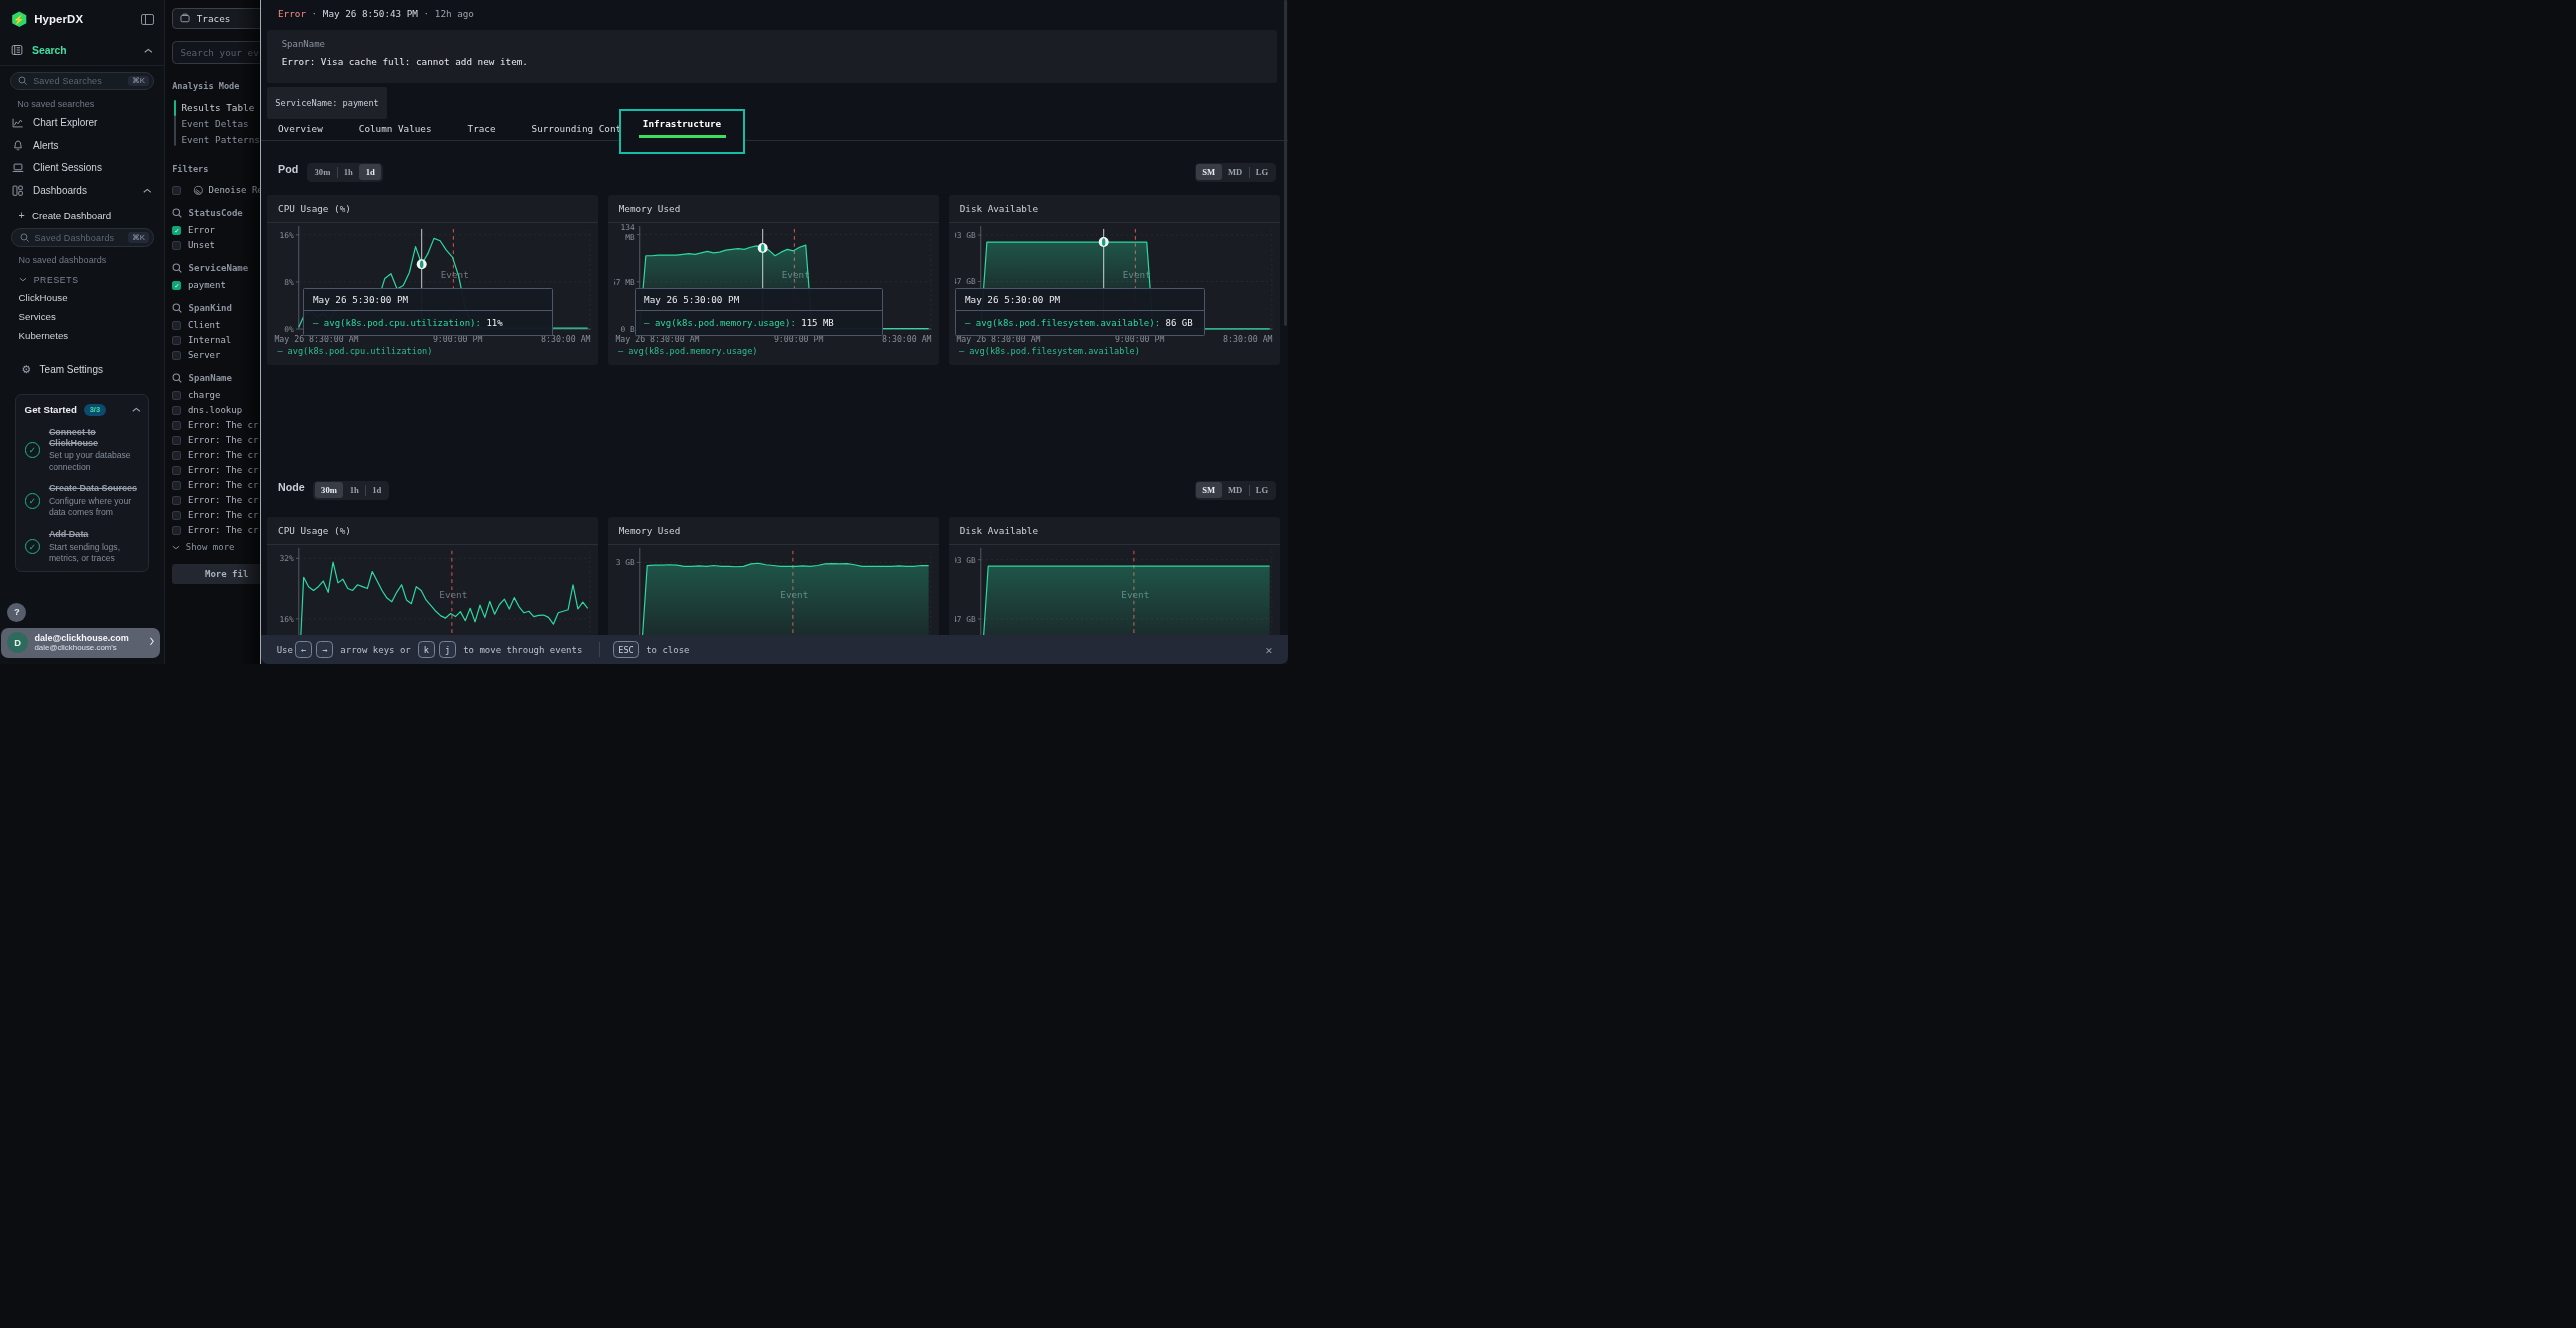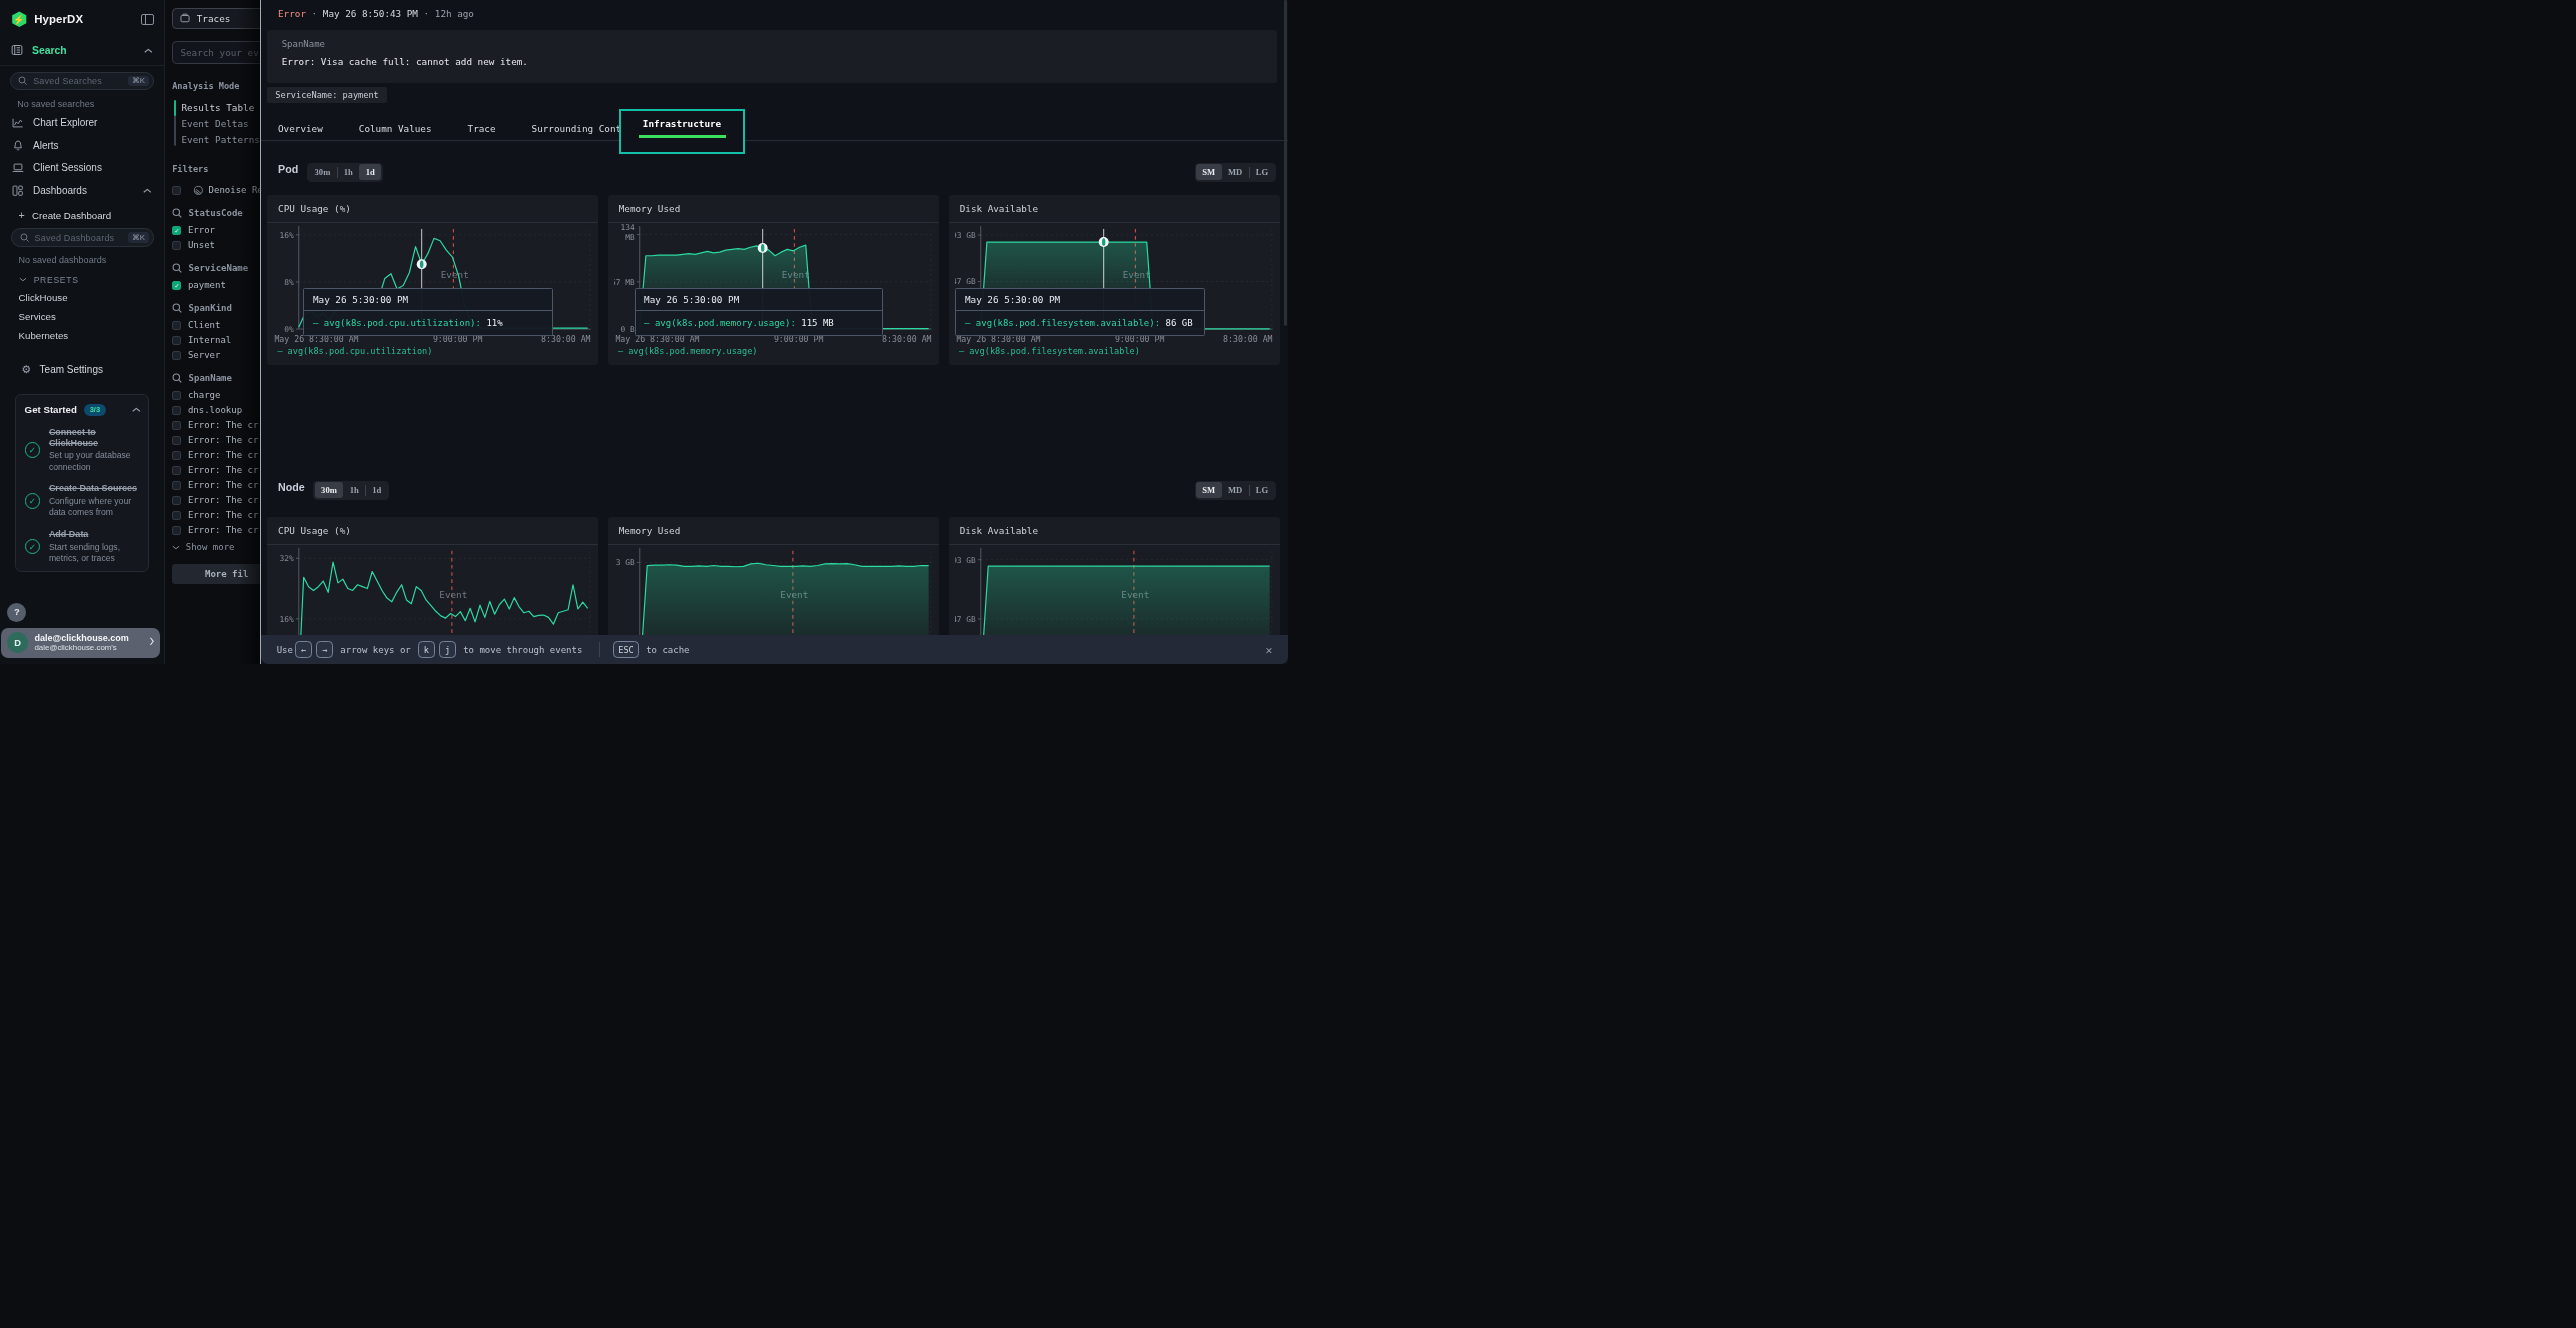--- a/index.html
+++ b/index.html
@@ -75,21 +75,21 @@
   .more-filters { margin-top:12px; width:109px; height:20px; background:#23272f; border-radius:2.9px; color:#a8b0bc; font-weight:bold; font-size:9px; display:flex; align-items:center; justify-content:center; white-space:nowrap; }
 
   
   #overlay { position:absolute; left:260px; top:0; width:1028px; height:664px; background:#101219; border-left:0.7px solid rgba(215,223,235,.75); overflow:hidden; }
   #evt-header { position:absolute; left:17px; top:7.9px; font-size:9.3px; color:#9aa1ab; white-space:nowrap; }
   #evt-header .status { color:#f28b82; }
   #evt-header .ts { color:#d4d9e0; }
   #span-card { position:absolute; left:6.4px; right:10.7px; top:30px; height:53px; background:#1a1d23; border-radius:2.9px; padding:9.3px 14.3px; }
   #span-card .lbl { color:#8a919c; font-size:9px; }
   #span-card .val { color:#e8eaee; font-size:9.3px; margin-top:7.2px; }
-  #svc-chip { position:absolute; left:6.4px; top:87px; height:16px; background:#1e2128; border-radius:2.1px; display:flex; align-items:center; padding:0 7.9px; color:#c9ced6; font-size:8.6px; }
+  #svc-chip { position:absolute; left:6.4px; top:87px; height:32px; background:#1e2128; border-radius:2.1px; display:flex; align-items:center; padding:0 7.9px; color:#c9ced6; font-size:8.6px; }
   #tabs-row { position:absolute; left:0; right:0; top:117px; height:24px; border-bottom:1.4px solid #272c35; display:flex; align-items:center; padding-left:17px; }
   .tab { margin-right:36px; font-size:9.3px; color:#d9dce2; cursor:pointer; white-space:nowrap; }
   #tab-annotation { position:absolute; left:358px; top:109px; width:126px; height:45px; border:2.9px solid #10bfa5; display:flex; flex-direction:column; align-items:center; z-index:3; background:#101219; }
   #tab-annotation .tab-active { margin-top:7.2px; font-weight:bold; color:#ffffff; font-size:9.3px; }
   #tab-annotation .underline { margin-top:5.7px; width:87px; height:3.6px; background:#3ce05f; }
 
   .section-row { position:absolute; left:17px; display:flex; align-items:flex-start; }
   .section-title { font-weight:bold; font-size:10.7px; color:#c9cfd9; margin-right:8.6px; }
   .seg { display:flex; align-items:center; background:#1d2026; border-radius:4.3px; padding:1.4px; height:18.6px; }
   .seg .opt { position:relative; padding:0 6.4px; height:15.7px; display:flex; align-items:center; color:#9aa2ae; font-size:8.6px; font-weight:bold; font-family:Liberation Serif, serif; border-radius:2.9px; }
@@ -686,18 +686,18 @@
   <div id="footer-bar" class="mono">
     <span>Use</span>
     <span class="kbd">←</span>
     <span class="kbd">→</span>
     <span class="gap">arrow keys or</span>
     <span class="kbd">k</span>
     <span class="kbd">j</span>
     <span class="gap">to move through events</span>
     <span class="foot-div"></span>
     <span class="kbd">ESC</span>
-    <span class="gap">to cache</span>
+    <span class="gap">to close</span>
     <span id="footer-close">✕</span>
   </div>
   <div id="scroll-thumb"></div>
 </div>
 
 
 </body></html>

